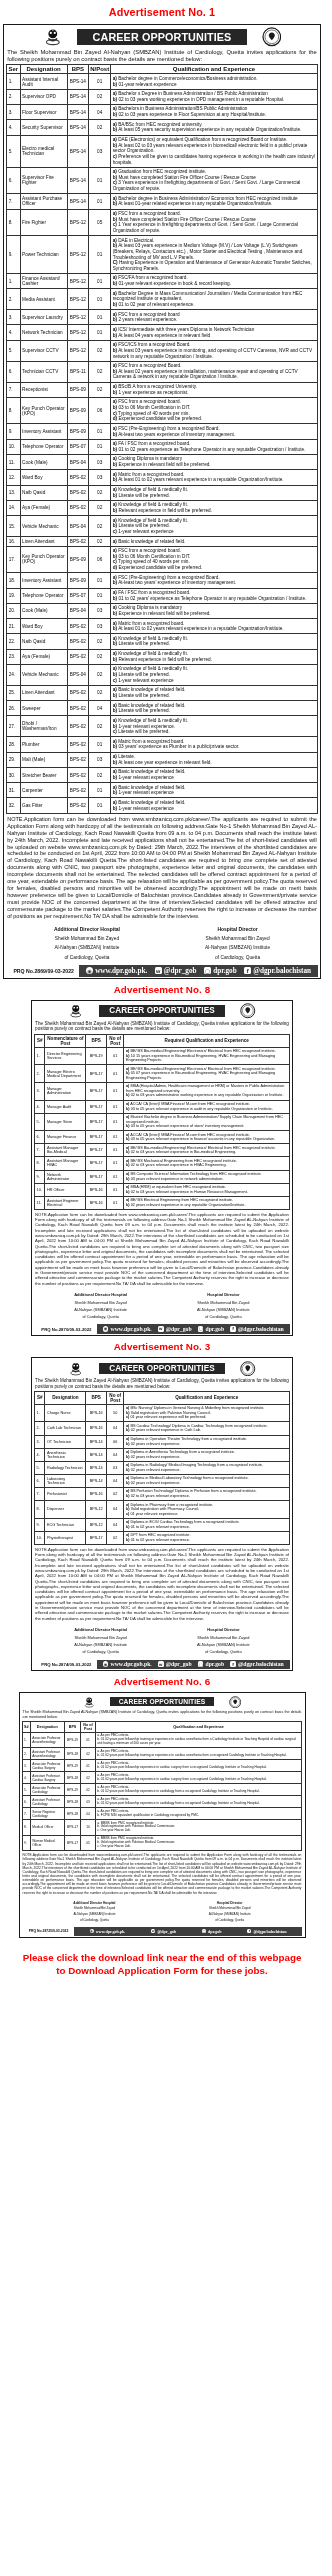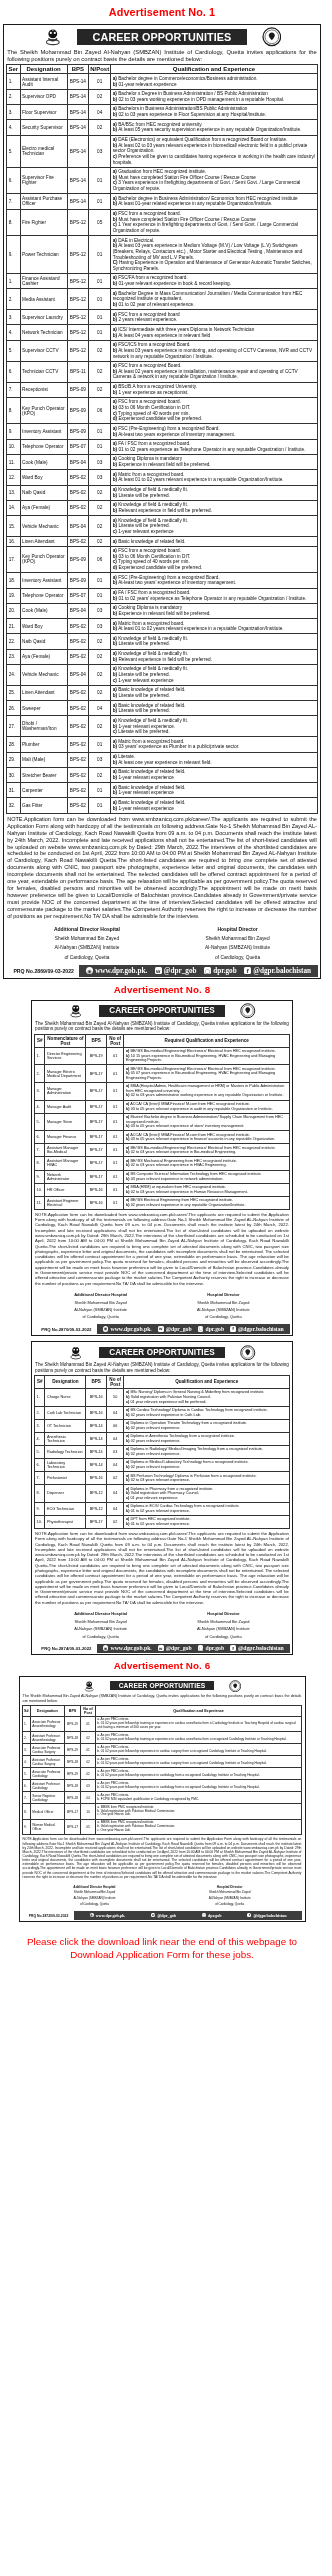--- a/index.html
+++ b/index.html
@@ -181,21 +181,21 @@
   .adbox.narrow .prq { font-size: 4.3px; }
   .adbox.narrow3 .social { font-size: 4.1px; }
   .adbox.narrow3 .prq { font-size: 3.4px; }
   .adbox.narrow .badge { width:5.7px;height:5.7px;font-size:4.1px; }
   .adbox.narrow3 .badge { width:4.1px;height:4.1px;font-size:3.1px; }
 
   .closing {
     color: #ff0000;
     text-align: center;
     font-size: 9.8px;
-    font-weight: normal;
+    font-weight: bold;
     line-height: 1.35;
     padding: 8.2px 20.6px 10.3px 20.6px;
   }
 </style>
 </head>
 <body>
 
 <div class="page">
   <div id="ads-root">
       <div class="ad-title">Advertisement No. 1</div>
@@ -867,20 +867,21 @@
               <span class="badge">▢</span>
               <span>dpr.gob</span>
             </span>
             <span class="itm">
               <span class="badge">f</span>
               <span>@dgpr.balochistan</span>
             </span>
           </div>
         </div>
       </div>
+      <div class="ad-title small">Advertisement No. 3</div>
       <div class="adbox narrow">
         <div class="hdr">
           <span class="logo">
             <svg viewBox="0 0 40 40">
               <ellipse cx="20" cy="14" rx="9" ry="9" fill="#111"></ellipse>
               <circle cx="16" cy="12" r="2.2" fill="#fff"></circle>
               <circle cx="24" cy="12" r="2.2" fill="#fff"></circle>
               <path d="M11 22 Q20 29 29 22 L29 26 Q20 33 11 26 Z" fill="#2b2b2b"></path>
               <ellipse cx="20" cy="31" rx="13" ry="5" fill="none" stroke="#3a3a3a" stroke-width="2.2"></ellipse>
               <text x="20" y="9" font-size="5" fill="#fff" text-anchor="middle">★</text>

